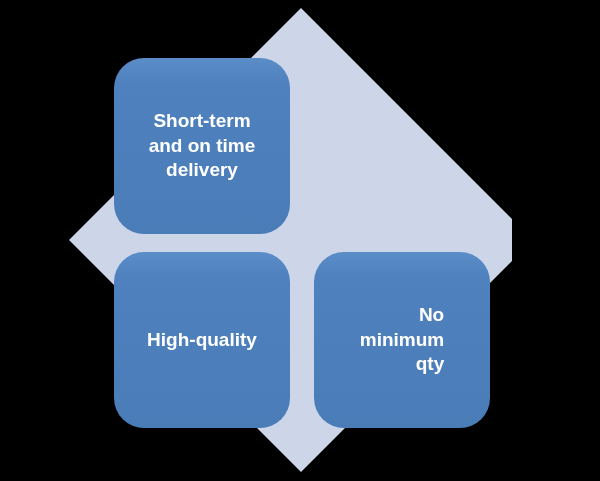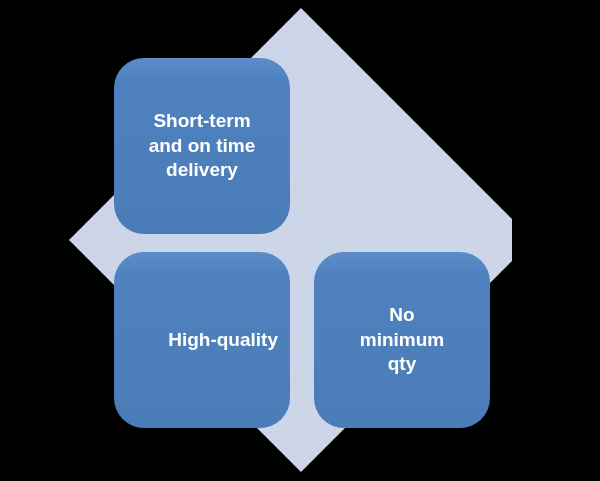--- a/index.html
+++ b/index.html
@@ -38,22 +38,22 @@
   }
   .quadrant-label {
     color: #ffffff;
     font-weight: bold;
     font-size: 19px;
     line-height: 1.3;
     white-space: pre-line;
   }
   .q-top-left     { left: 114px; top: 58px;  }
   .q-top-right    { left: 314px; top: 58px;  }
-  .q-bottom-left  { left: 114px; top: 252px; justify-content: flex-end; }
-  .q-bottom-right { left: 314px; top: 252px; }
+  .q-bottom-left  { left: 114px; top: 252px; }
+  .q-bottom-right { left: 314px; top: 252px; text-align: right; }
 </style>
 </head>
 <body>
 
 <div class="canvas">
 
   <svg class="diamond-svg" viewBox="0 0 600 481" xmlns="http://www.w3.org/2000/svg" aria-hidden="true">
     <polygon points="301,8 533,240 301,472 69,240" fill="#ccd6e8"></polygon>
   </svg>
 

